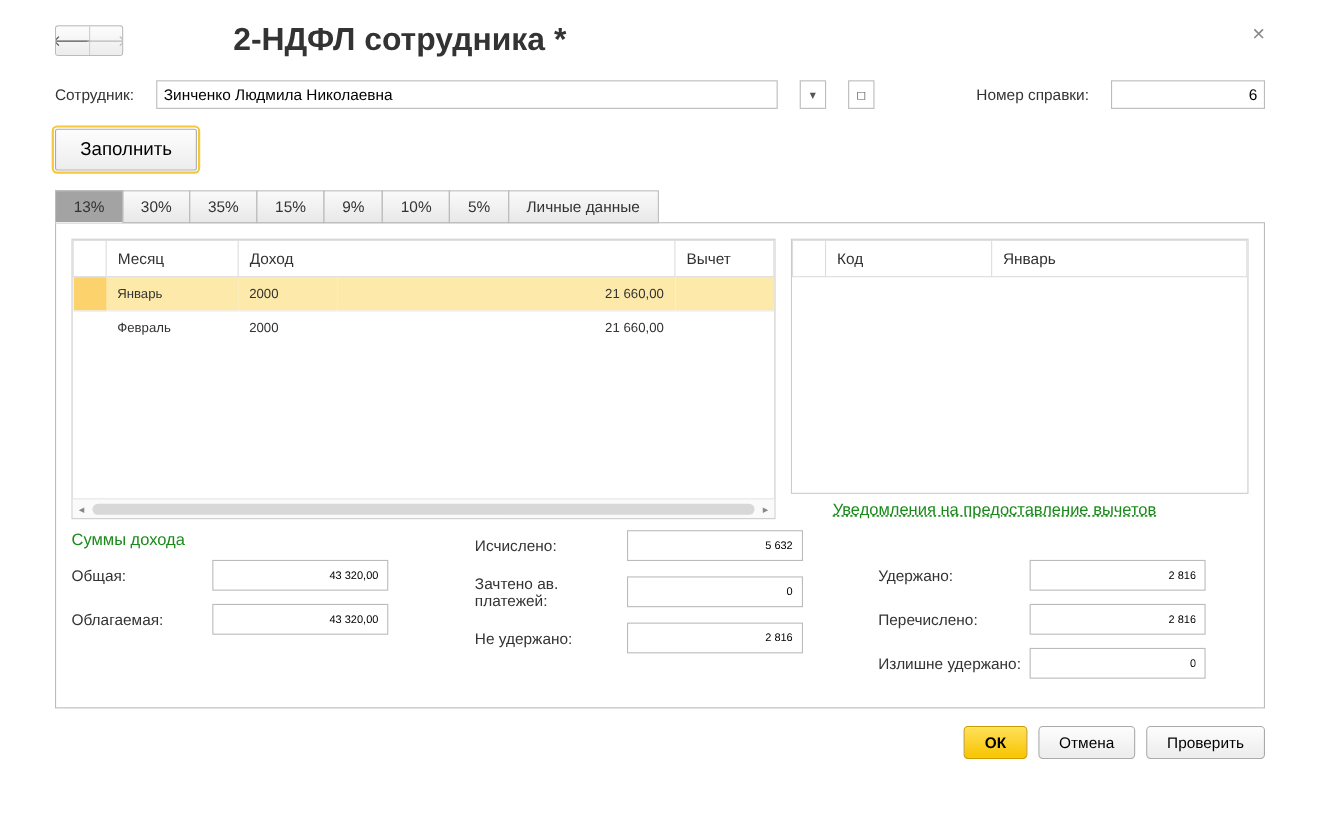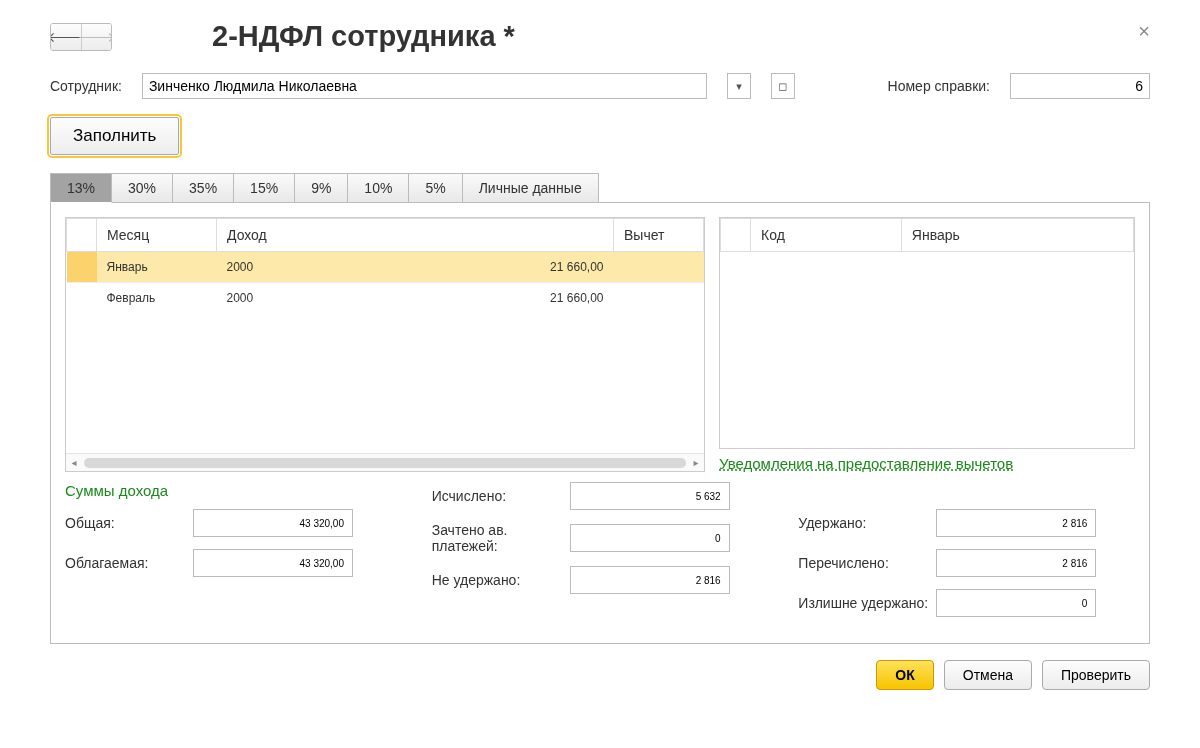--- a/index.html
+++ b/index.html
@@ -175,20 +175,21 @@
   }
   .link-row {
     text-align: left;
     margin-top: 6px;
   }
   .green-link {
     color: #1a8a1a;
     text-decoration: underline dotted;
     cursor: pointer;
     font-size: 15px;
+    margin-left: 38px;
   }
   .section-head {
     color: #1a8a1a;
     font-size: 15px;
     margin-bottom: 10px;
   }
   .totals-row {
     display: flex;
     gap: 30px;
     margin-top: 10px;

